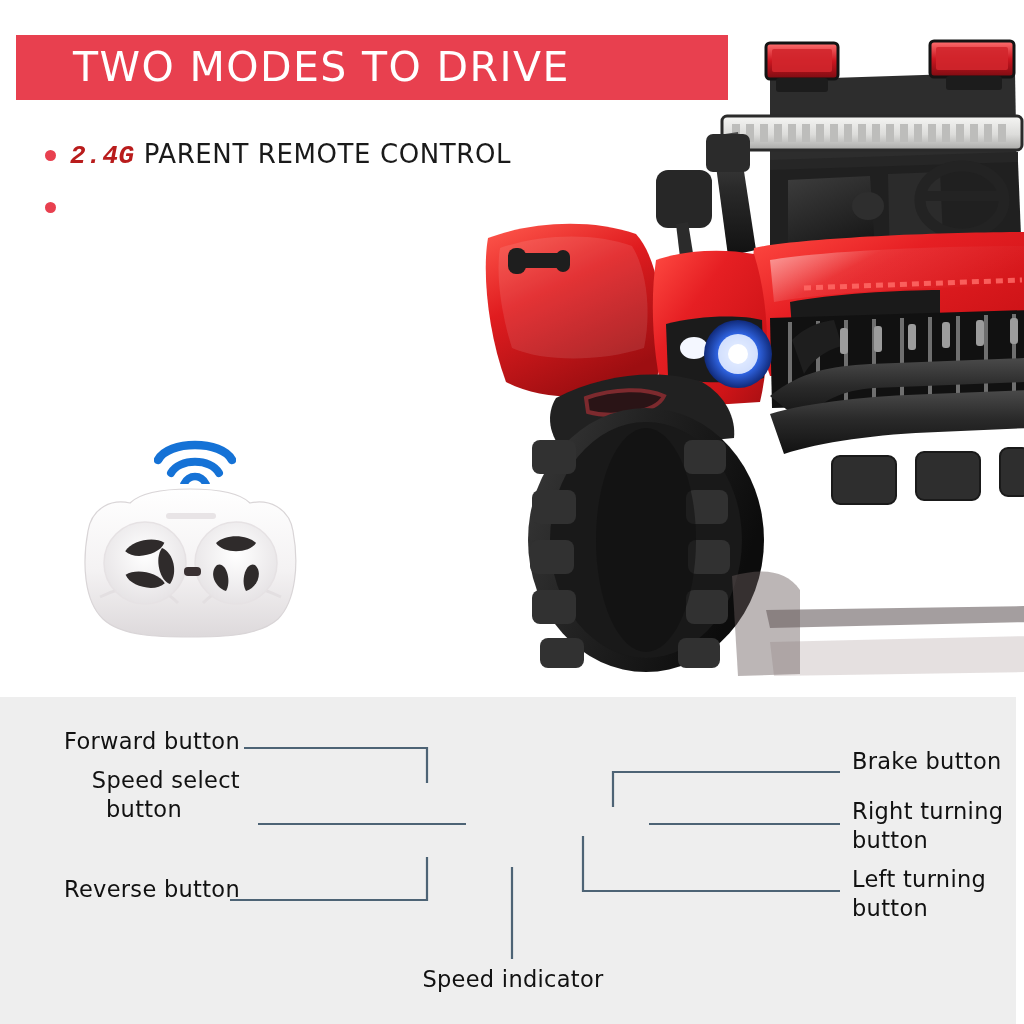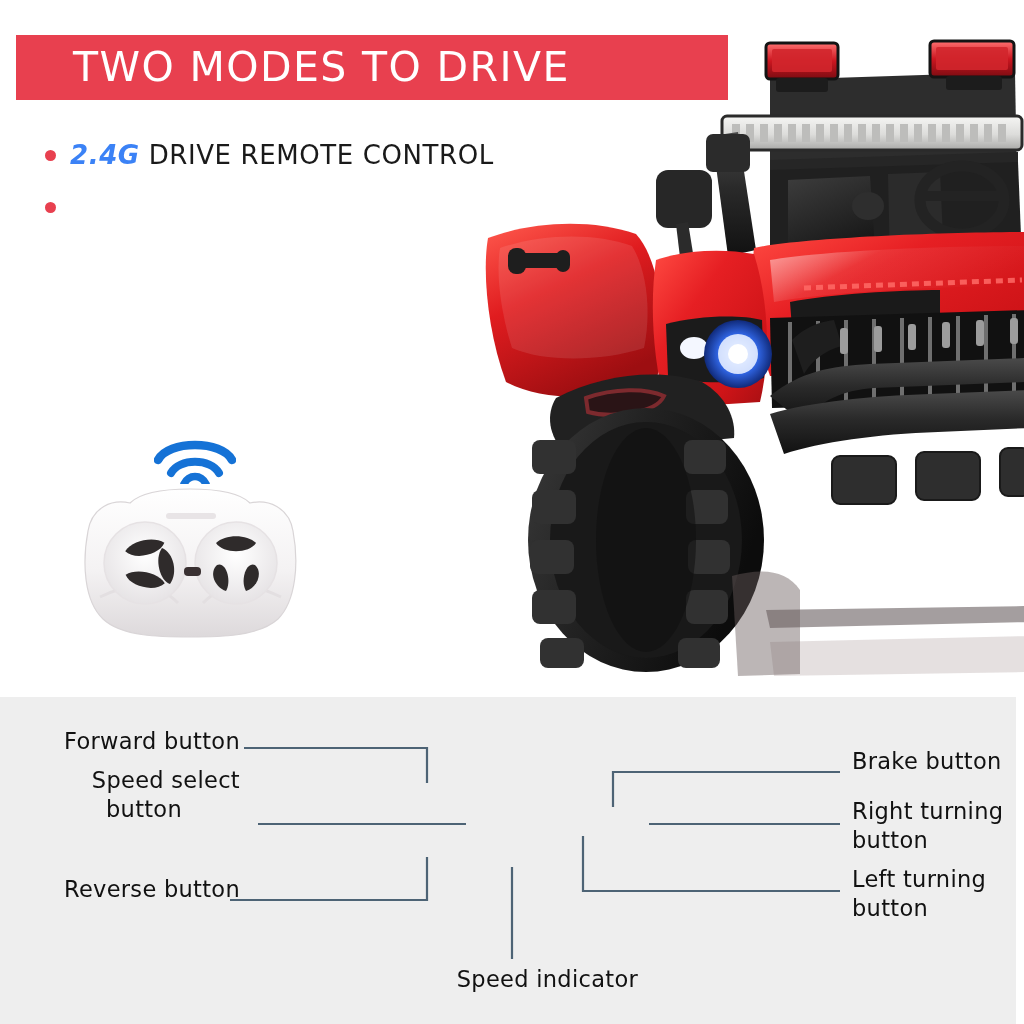--- a/index.html
+++ b/index.html
@@ -23,38 +23,38 @@
   .title-bar .title-text{
     color:#ffffff;font-size:41px;letter-spacing:1.4px;
     padding-left:57px;font-weight:400;line-height:1;
     font-family:"DejaVu Sans", sans-serif;
   }
 
   .bullets{position:absolute;left:45px;top:134px;width:560px;}
   .bullet-row{display:flex;align-items:center;height:42px;margin-bottom:10px;}
   .bullet-dot{width:11px;height:11px;border-radius:50%;background:#e8404f;margin-right:14px;flex:0 0 auto;}
   .bullet-text{font-size:26px;color:#1a1a1a;letter-spacing:.6px;white-space:nowrap;}
-  .bullet-text .hl{color:#3b82f6;font-weight:700;font-style:italic;}
+  .bullet-text .hl{color:#b91c1c;font-weight:700;font-style:italic;font-family:Liberation Mono, monospace;}
 
   
   .wifi-icon{position:absolute;left:154px;top:432px;width:82px;height:52px;}
 
   
   .remote-small{position:absolute;left:78px;top:485px;width:225px;height:155px;}
 
   
   .car-art{position:absolute;left:470px;top:10px;width:560px;height:670px;}
 
   
   .bottom-panel{position:absolute;left:0;top:697px;width:1016px;height:327px;background:#eeeeee;overflow:hidden;}
 
   .callout{position:absolute;font-size:22.5px;color:#111111;line-height:29px;letter-spacing:.3px;}
   .callout.right-al{text-align:right;}
   .callout.left-al{text-align:left;}
-  .callout.center-al{text-align:right;}
+  .callout.center-al{text-align:center;}
 
   .lbl-forward   {left:55px; top:30px;  width:185px;}
   .lbl-speedsel  {left:48px; top:69px;  width:192px;}
   .lbl-reverse   {left:50px; top:178px; width:190px;}
   .lbl-brake     {left:852px;top:50px;  width:190px;}
   .lbl-rightturn {left:852px;top:100px; width:190px;}
   .lbl-leftturn  {left:852px;top:168px; width:190px;}
   .lbl-speedind  {left:388px;top:268px; width:250px;}
   .leaders{position:absolute;left:0;top:0;width:1024px;height:327px;pointer-events:none;}
 </style>
@@ -65,21 +65,21 @@
 
   <div class="top-panel">
 
     <div class="title-bar">
       <div class="title-text">TWO MODES TO DRIVE</div>
     </div>
 
     <div class="bullets">
       <div class="bullet-row">
         <span class="bullet-dot"></span>
-        <span class="bullet-text"><span class="hl">2.4G</span><span> DRIVE REMOTE CONTROL</span></span>
+        <span class="bullet-text"><span class="hl">2.4G</span><span> PARENT REMOTE CONTROL</span></span>
       </div>
       <div class="bullet-row">
         <span class="bullet-dot"></span>
       </div>
     </div>
 
     <svg class="wifi-icon" viewBox="0 0 82 52">
       <path d="M4 28 C14 8, 68 8, 78 28" fill="none" stroke="#1572d6" stroke-width="8.5" stroke-linecap="round"></path>
       <path d="M17 41 C25 26, 57 26, 65 41" fill="none" stroke="#1572d6" stroke-width="8" stroke-linecap="round"></path>
       <path d="M30 52 C35 42, 47 42, 52 52" fill="none" stroke="#1572d6" stroke-width="7.5" stroke-linecap="round"></path>

